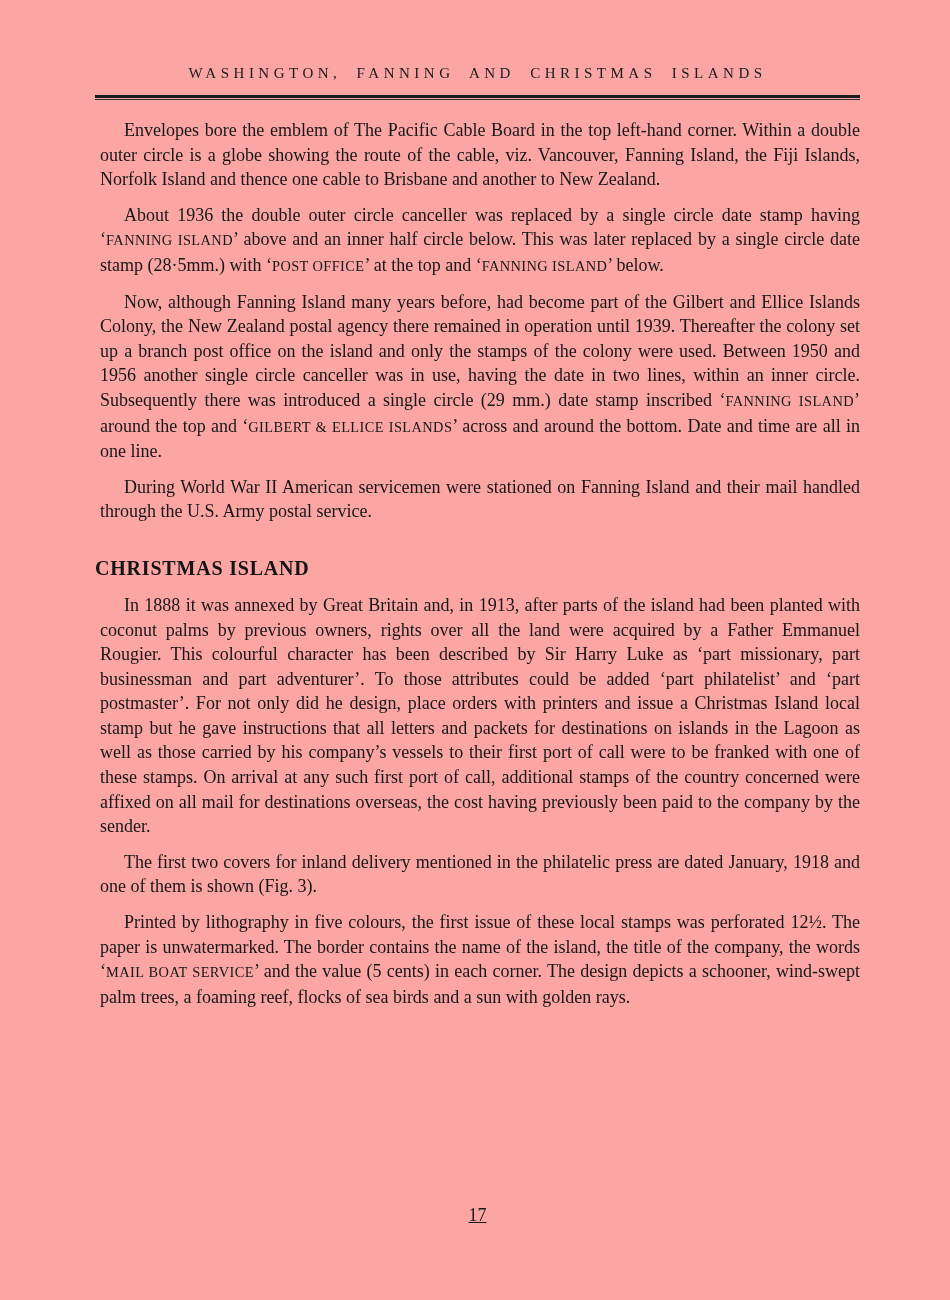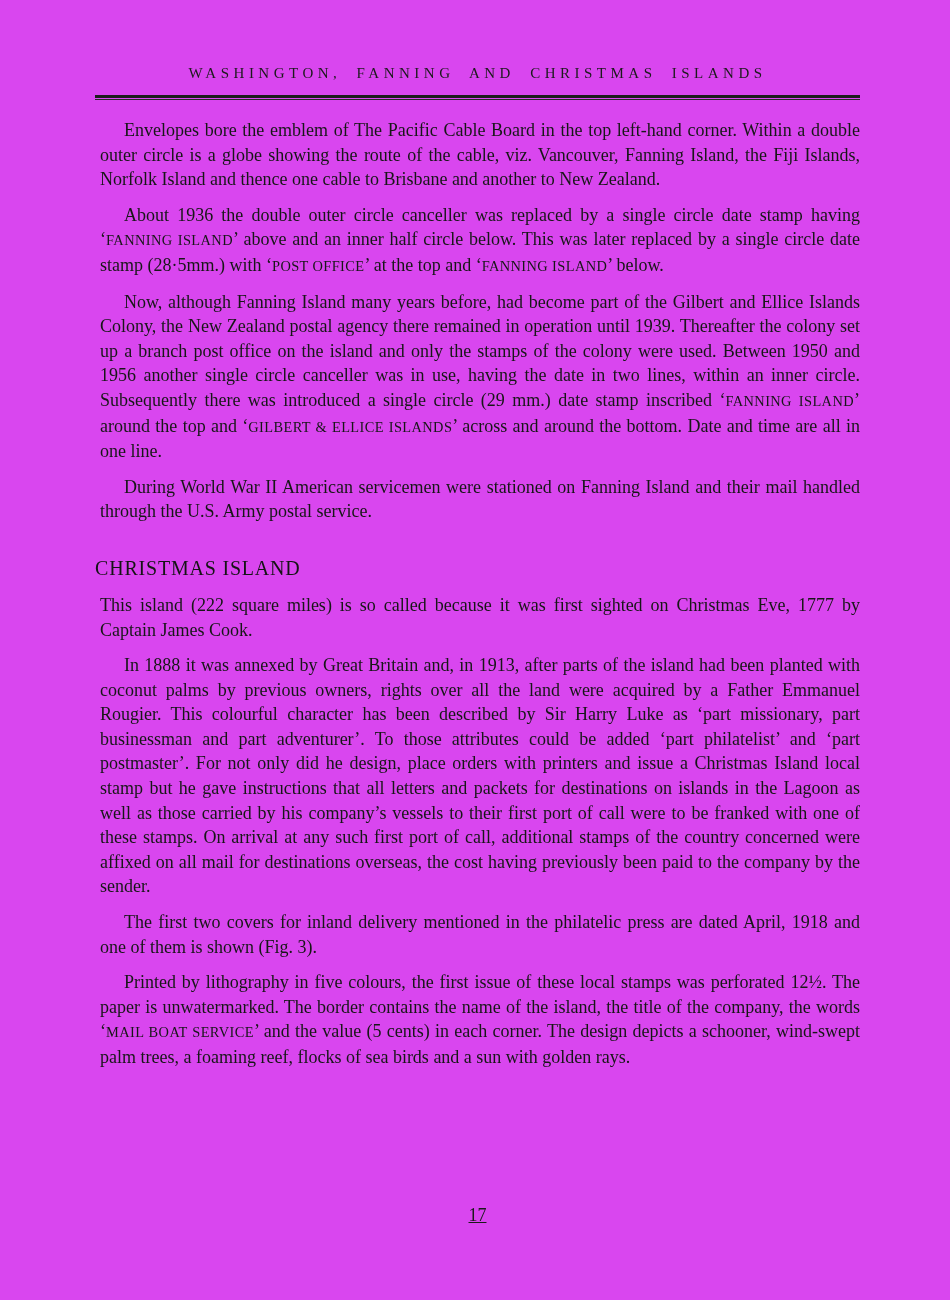--- a/index.html
+++ b/index.html
@@ -4,21 +4,21 @@
 <style>
   html, body {
     margin: 0;
     padding: 0;
     background: #ffffff;
   }
   .page {
     position: relative;
     width: 950px;
     height: 1300px;
-    background: #d946ef;
+    background: #fca5a5;
     color: #161616;
     font-family: "Liberation Serif", "DejaVu Serif", serif;
     overflow: hidden;
   }
   .content {
     position: absolute;
     left: 95px;
     top: 64px;
     width: 765px;
   }
@@ -48,21 +48,21 @@
   }
   .para.indent {
     text-indent: 24px;
   }
   .sc {
     font-size: 0.8em;
     letter-spacing: 0.4px;
   }
   .section-heading {
     font-size: 20px;
-    font-weight: normal;
+    font-weight: bold;
     letter-spacing: 0.8px;
     margin: 33px 0 13px 0;
     color: #141414;
   }
   .page-number {
     position: absolute;
     top: 1205px;
     left: 95px;
     width: 765px;
     text-align: center;
@@ -77,20 +77,19 @@
 <div class="page">
   <div class="content">
     <div class="running-header">WASHINGTON, FANNING AND CHRISTMAS ISLANDS</div>
     <div class="header-rule"></div>
     <div class="page-body">
         <p class="para indent"><span>Envelopes bore the emblem of The Pacific Cable Board in the top left-hand corner. Within a double outer circle is a globe showing the route of the cable, viz. Vancouver, Fanning Island, the Fiji Islands, Norfolk Island and thence one cable to Brisbane and another to New Zealand.</span></p>
         <p class="para indent"><span>About 1936 the double outer circle canceller was replaced by a single circle date stamp having ‘</span><span class="sc">FANNING ISLAND</span><span>’ above and an inner half circle below. This was later replaced by a single circle date stamp (28·5mm.) with ‘</span><span class="sc">POST OFFICE</span><span>’ at the top and ‘</span><span class="sc">FANNING ISLAND</span><span>’ below.</span></p>
         <p class="para indent"><span>Now, although Fanning Island many years before, had become part of the Gilbert and Ellice Islands Colony, the New Zealand postal agency there remained in operation until 1939. Thereafter the colony set up a branch post office on the island and only the stamps of the colony were used. Between 1950 and 1956 another single circle canceller was in use, having the date in two lines, within an inner circle. Subsequently there was introduced a single circle (29 mm.) date stamp inscribed ‘</span><span class="sc">FANNING ISLAND</span><span>’ around the top and ‘</span><span class="sc">GILBERT &amp; ELLICE ISLANDS</span><span>’ across and around the bottom. Date and time are all in one line.</span></p>
         <p class="para indent"><span>During World War II American servicemen were stationed on Fanning Island and their mail handled through the U.S. Army postal service.</span></p>
         <h2 class="section-heading">CHRISTMAS ISLAND</h2>
-        <p class="para"><span>This island (222 square miles) is so called because it was first sighted on Christmas Eve, 1777 by Captain James Cook.</span></p>
         <p class="para indent"><span>In 1888 it was annexed by Great Britain and, in 1913, after parts of the island had been planted with coconut palms by previous owners, rights over all the land were acquired by a Father Emmanuel Rougier. This colourful character has been described by Sir Harry Luke as ‘part missionary, part businessman and part adventurer’. To those attributes could be added ‘part philatelist’ and ‘part postmaster’. For not only did he design, place orders with printers and issue a Christmas Island local stamp but he gave instructions that all letters and packets for destinations on islands in the Lagoon as well as those carried by his company’s vessels to their first port of call were to be franked with one of these stamps. On arrival at any such first port of call, additional stamps of the country concerned were affixed on all mail for destinations overseas, the cost having previously been paid to the company by the sender.</span></p>
-        <p class="para indent"><span>The first two covers for inland delivery mentioned in the philatelic press are dated April, 1918 and one of them is shown (Fig. 3).</span></p>
+        <p class="para indent"><span>The first two covers for inland delivery mentioned in the philatelic press are dated January, 1918 and one of them is shown (Fig. 3).</span></p>
         <p class="para indent"><span>Printed by lithography in five colours, the first issue of these local stamps was perforated 12½. The paper is unwatermarked. The border contains the name of the island, the title of the company, the words ‘</span><span class="sc">MAIL BOAT SERVICE</span><span>’ and the value (5 cents) in each corner. The design depicts a schooner, wind-swept palm trees, a foaming reef, flocks of sea birds and a sun with golden rays.</span></p>
       </div>
   </div>
   <div class="page-number">17</div>
 </div>
 
 </body></html>

